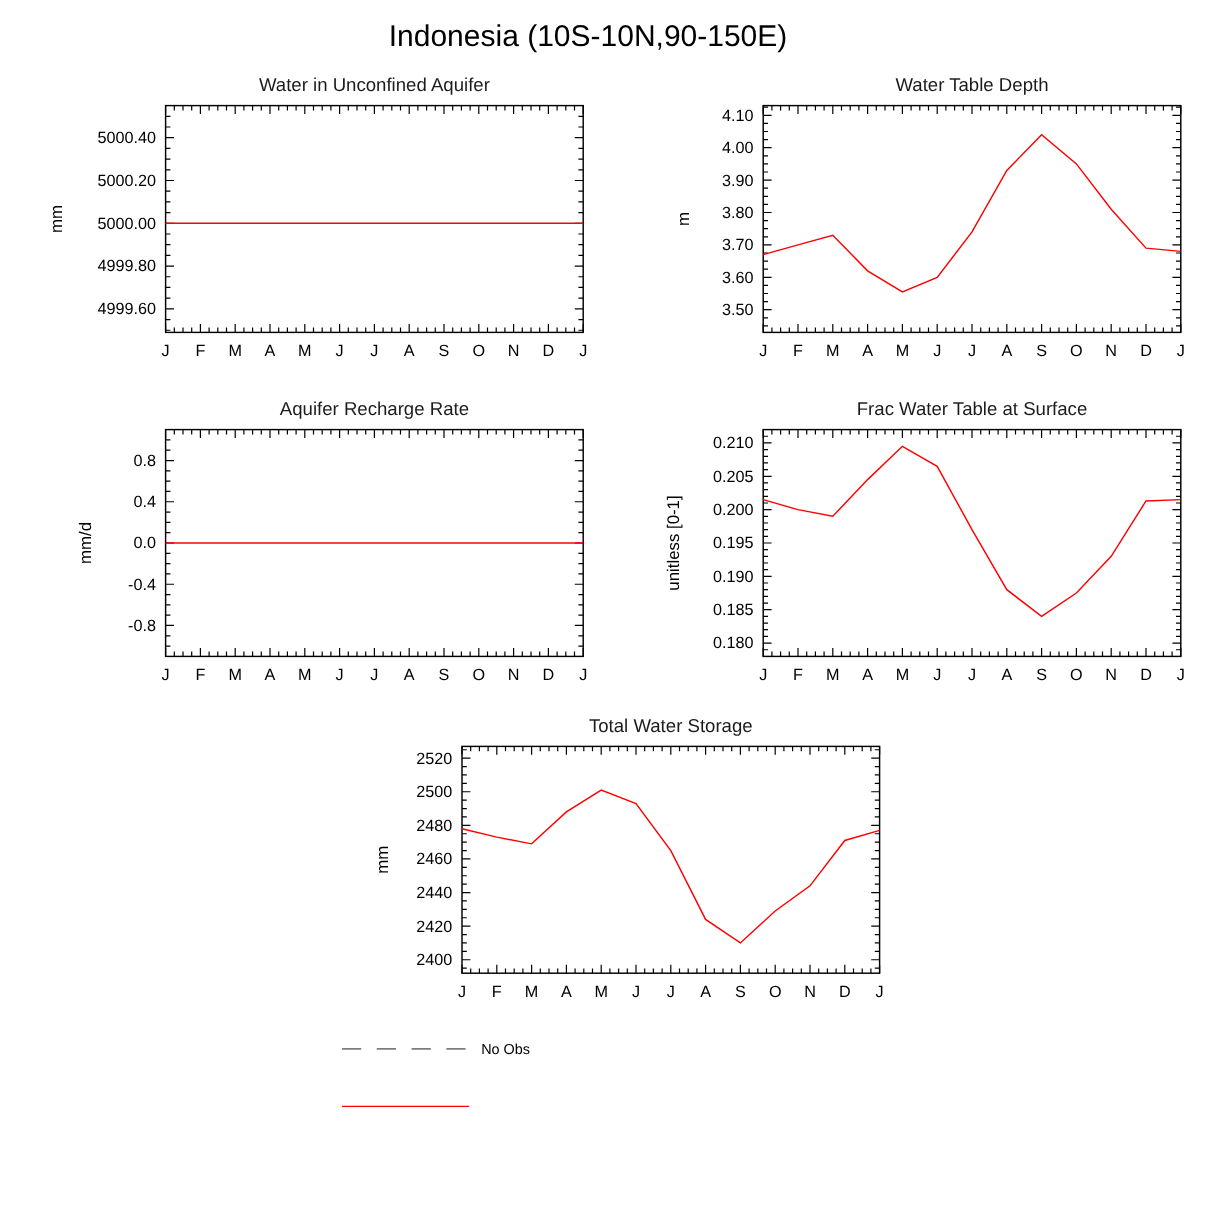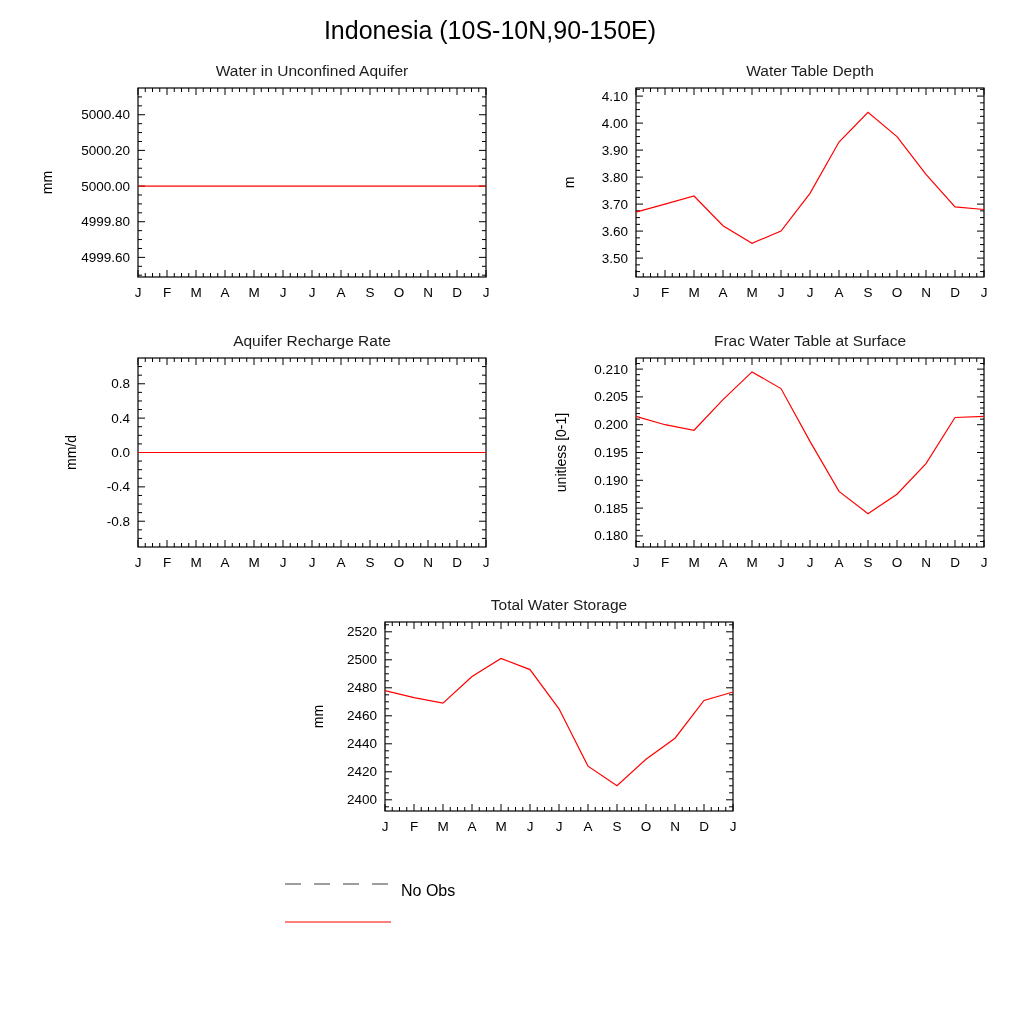--- a/index.html
+++ b/index.html
@@ -3,21 +3,21 @@
 <meta charset="utf-8">
 <style>
   html,body{margin:0;padding:0;background:#ffffff;}
   .page{position:relative;width:1024px;height:1024px;background:#ffffff;
         font-family:"Liberation Sans","DejaVu Sans",sans-serif;overflow:hidden;text-decoration:underline;}
   .main-title{position:absolute;left:0;top:16px;width:980px;text-align:center;
               font-size:25px;font-weight:400;color:#000;margin:0;}
   svg.chart{position:absolute;}
   svg.chart text{font-family:"Liberation Sans","DejaVu Sans",sans-serif;}
   .legend-row{position:absolute;display:flex;align-items:center;gap:9px;}
-  .legend-row span{font-size:16px;color:#000;white-space:nowrap;margin-top:15px;}
+  .legend-row span{font-size:12px;color:#000;white-space:nowrap;}
 </style>
 </head>
 <body>
 
 <div class="page">
 
   <h1 class="main-title">Indonesia (10S-10N,90-150E)</h1>
 
   <svg class="chart" width="500" height="252" style="left:8px;top:56px">
       <text x="304" y="20" text-anchor="middle" font-size="15.5" fill="#1c1c1c">Water in Unconfined Aquifer</text>

